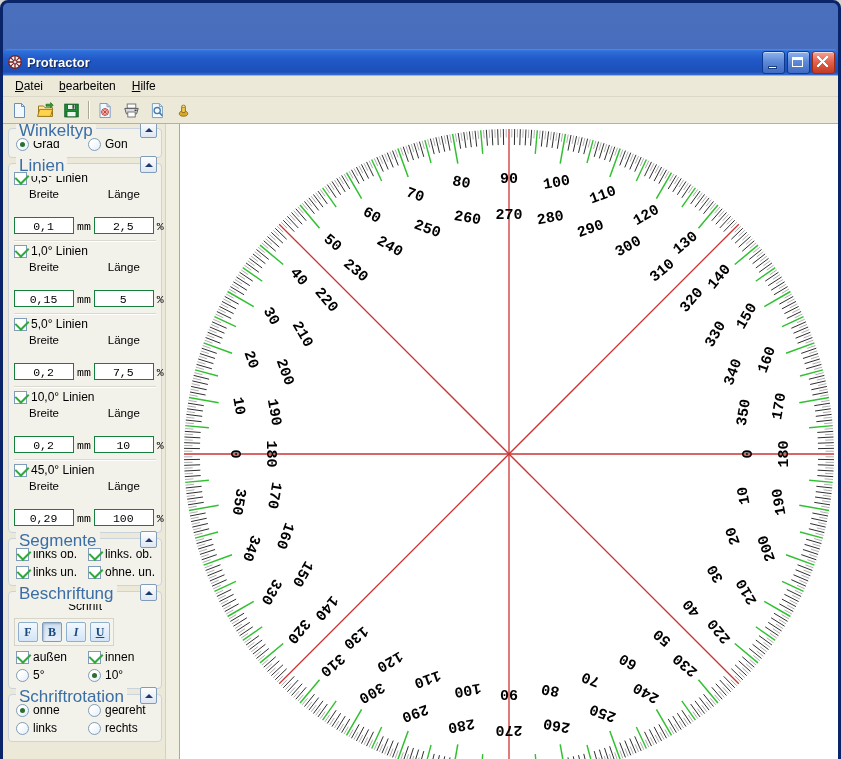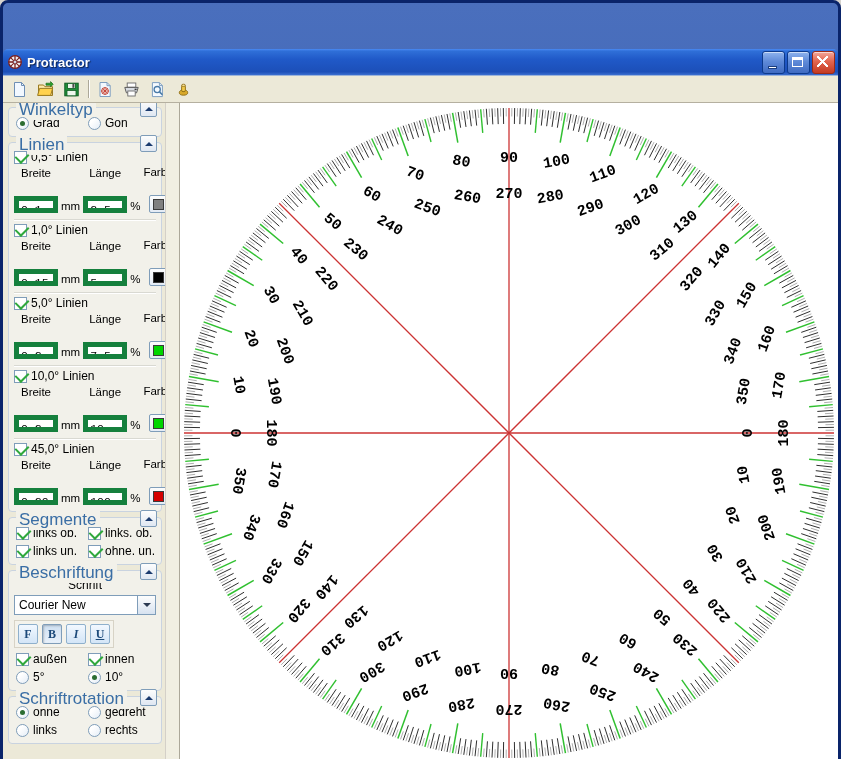--- a/index.html
+++ b/index.html
@@ -140,28 +140,28 @@
     transform:rotate(-45deg);
   }
   .ctl-label{font-size:12px;color:#000;white-space:nowrap;
              font-family:"Liberation Sans",sans-serif;text-align:center;}
   .subhead{display:flex;align-items:center;gap:4px;margin-top:3px;}
   .fieldrow{display:flex;align-items:flex-end;gap:3px;margin-top:2px;}
   .fieldcol{display:flex;flex-direction:column;align-items:center;}
   .fcap{font-size:11.5px;color:#000;margin-bottom:17px;
         font-family:"Liberation Sans",sans-serif;}
   .tinput{
-    width:44px;height:17px;box-sizing:border-box;
-    border:5px solid #15803d;background:#fff;
+    width:60px;height:17px;box-sizing:border-box;
+    border:1px solid #15803d;background:#fff;
     font-family:"Liberation Mono",monospace;font-size:11.5px;
-    text-align:left;padding:1px 3px 0 2px;color:#000;line-height:15px;
+    text-align:center;padding:1px 3px 0 2px;color:#000;line-height:15px;
     overflow:hidden;white-space:nowrap;
   }
   .unit{font-size:11.5px;color:#000;padding-bottom:1px;
-        font-family:Liberation Sans, sans-serif;}
+        font-family:Liberation Mono, monospace;}
   .swatch-btn{
     width:19px;height:18px;box-sizing:border-box;
     border:1px solid #7f9db9;border-radius:2px;
     background:linear-gradient(180deg,#fcfcfc,#e3ebf5);
     display:flex;align-items:center;justify-content:center;cursor:default;
   }
   .swatch{width:11px;height:11px;border:1px solid #3a3a3a;box-sizing:border-box;}
   .divider{height:1px;background:#d9d9d2;margin:6px 0 0 0;
            box-shadow:0 1px 0 #fff;}
   
@@ -245,20 +245,25 @@
           <i></i>
         </span>
       <span class="tb-btn tb-close">
           <i></i>
         </span>
     </span>
   </div>
 
   <div class="client">
 
+    <div class="menubar">
+      <span class="menuitem"><u>D</u><span>atei</span></span>
+      <span class="menuitem"><u>b</u>earbeiten</span>
+      <span class="menuitem"><u>H</u>ilfe</span>
+    </div>
 
     <div class="toolbar">
       <span class="tbtn">
         <svg width="17" height="17" viewBox="0 0 17 17">
           <path d="M3.5 1.5h7l3 3v11h-10z" fill="#f2f8ff" stroke="#6e8fb5" stroke-width="1"></path>
           <path d="M10.5 1.5v3h3" fill="none" stroke="#6e8fb5" stroke-width="1"></path>
         </svg>
       </span>
       <span class="tbtn">
         <svg width="17" height="17" viewBox="0 0 17 17">
@@ -483,26 +488,20 @@
               </span>
             </div>
           </div>
 
           <div class="group">
             <span class="glabel">Beschriftung</span>
             <span class="collapse-btn">
                 <span class="caret-up"></span>
               </span>
             <div style="margin-top:3px" class="ctl-label">Schrift</div>
-            <div class="select">
-              <span class="sv">Courier New</span>
-              <span class="sarrow">
-                  <span class="caret-down"></span>
-                </span>
-            </div>
             <div class="fbar">
               <span class="fbtn">F</span>
               <span class="fbtn pressed">B</span>
               <span class="fbtn ital">I</span>
               <span class="fbtn ul">U</span>
             </div>
             <div class="row pad">
               <span class="half">
                 <span class="check on"></span>
                 <span class="ctl-label">außen</span>

